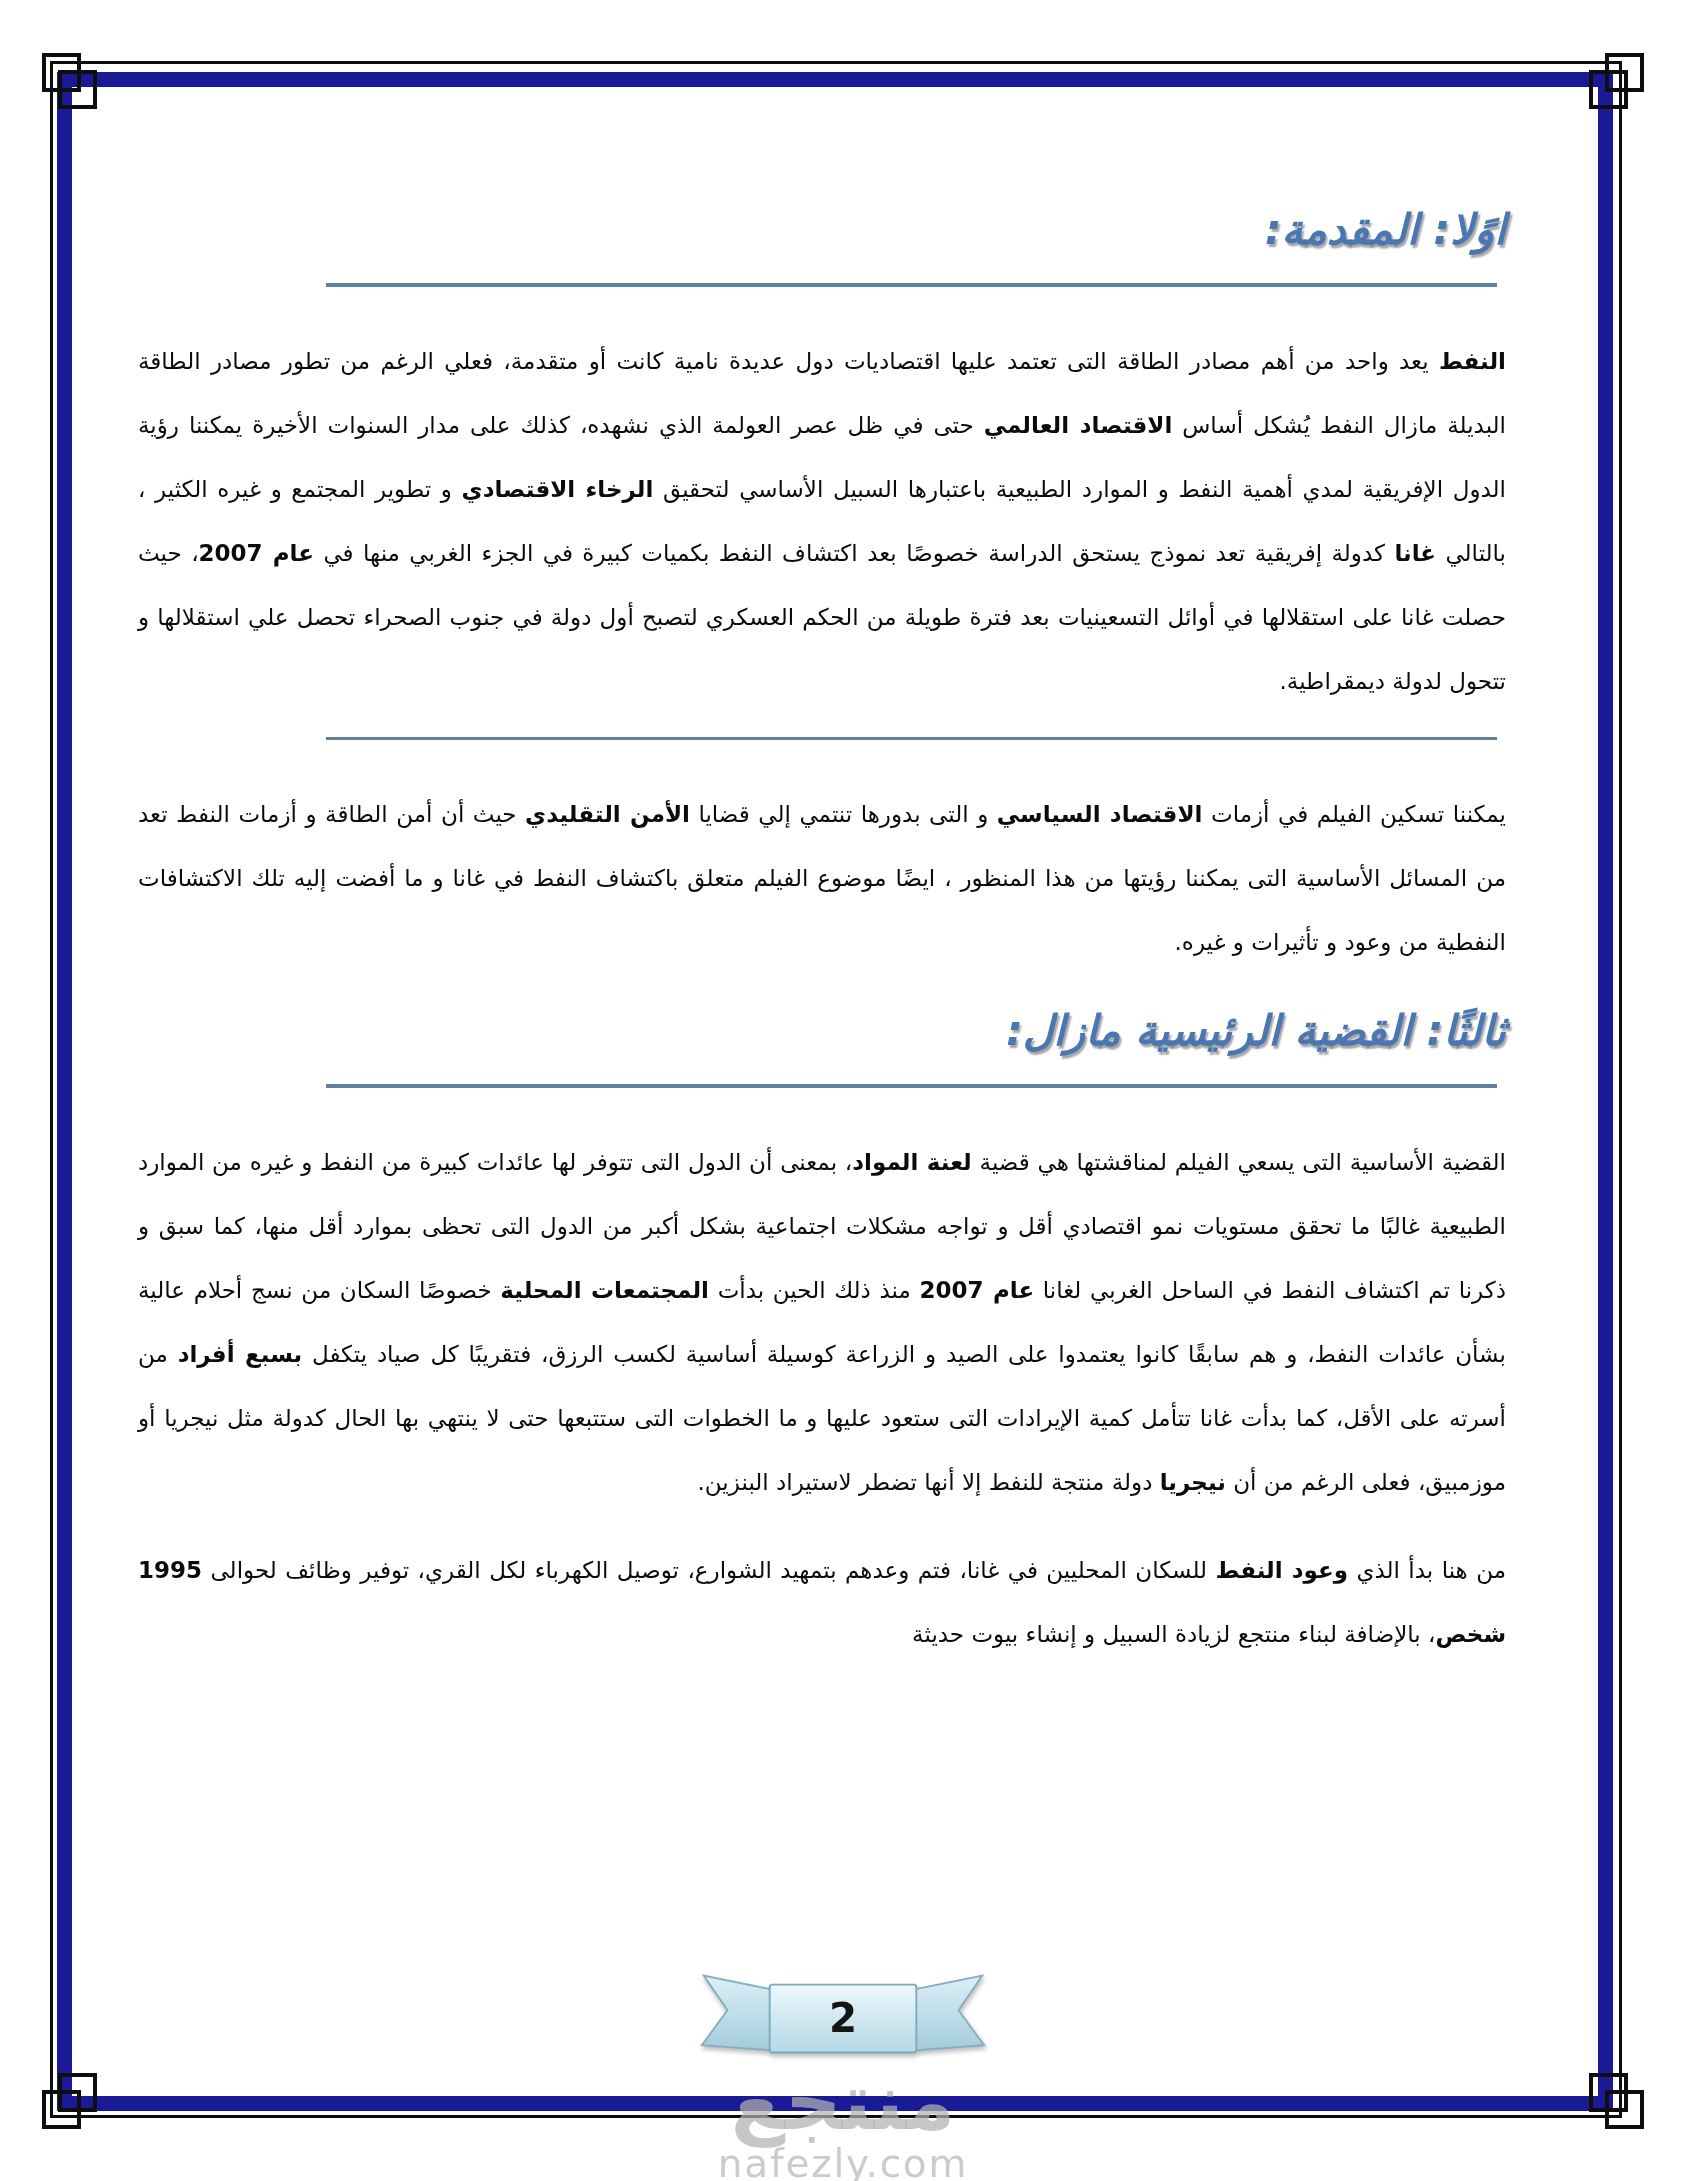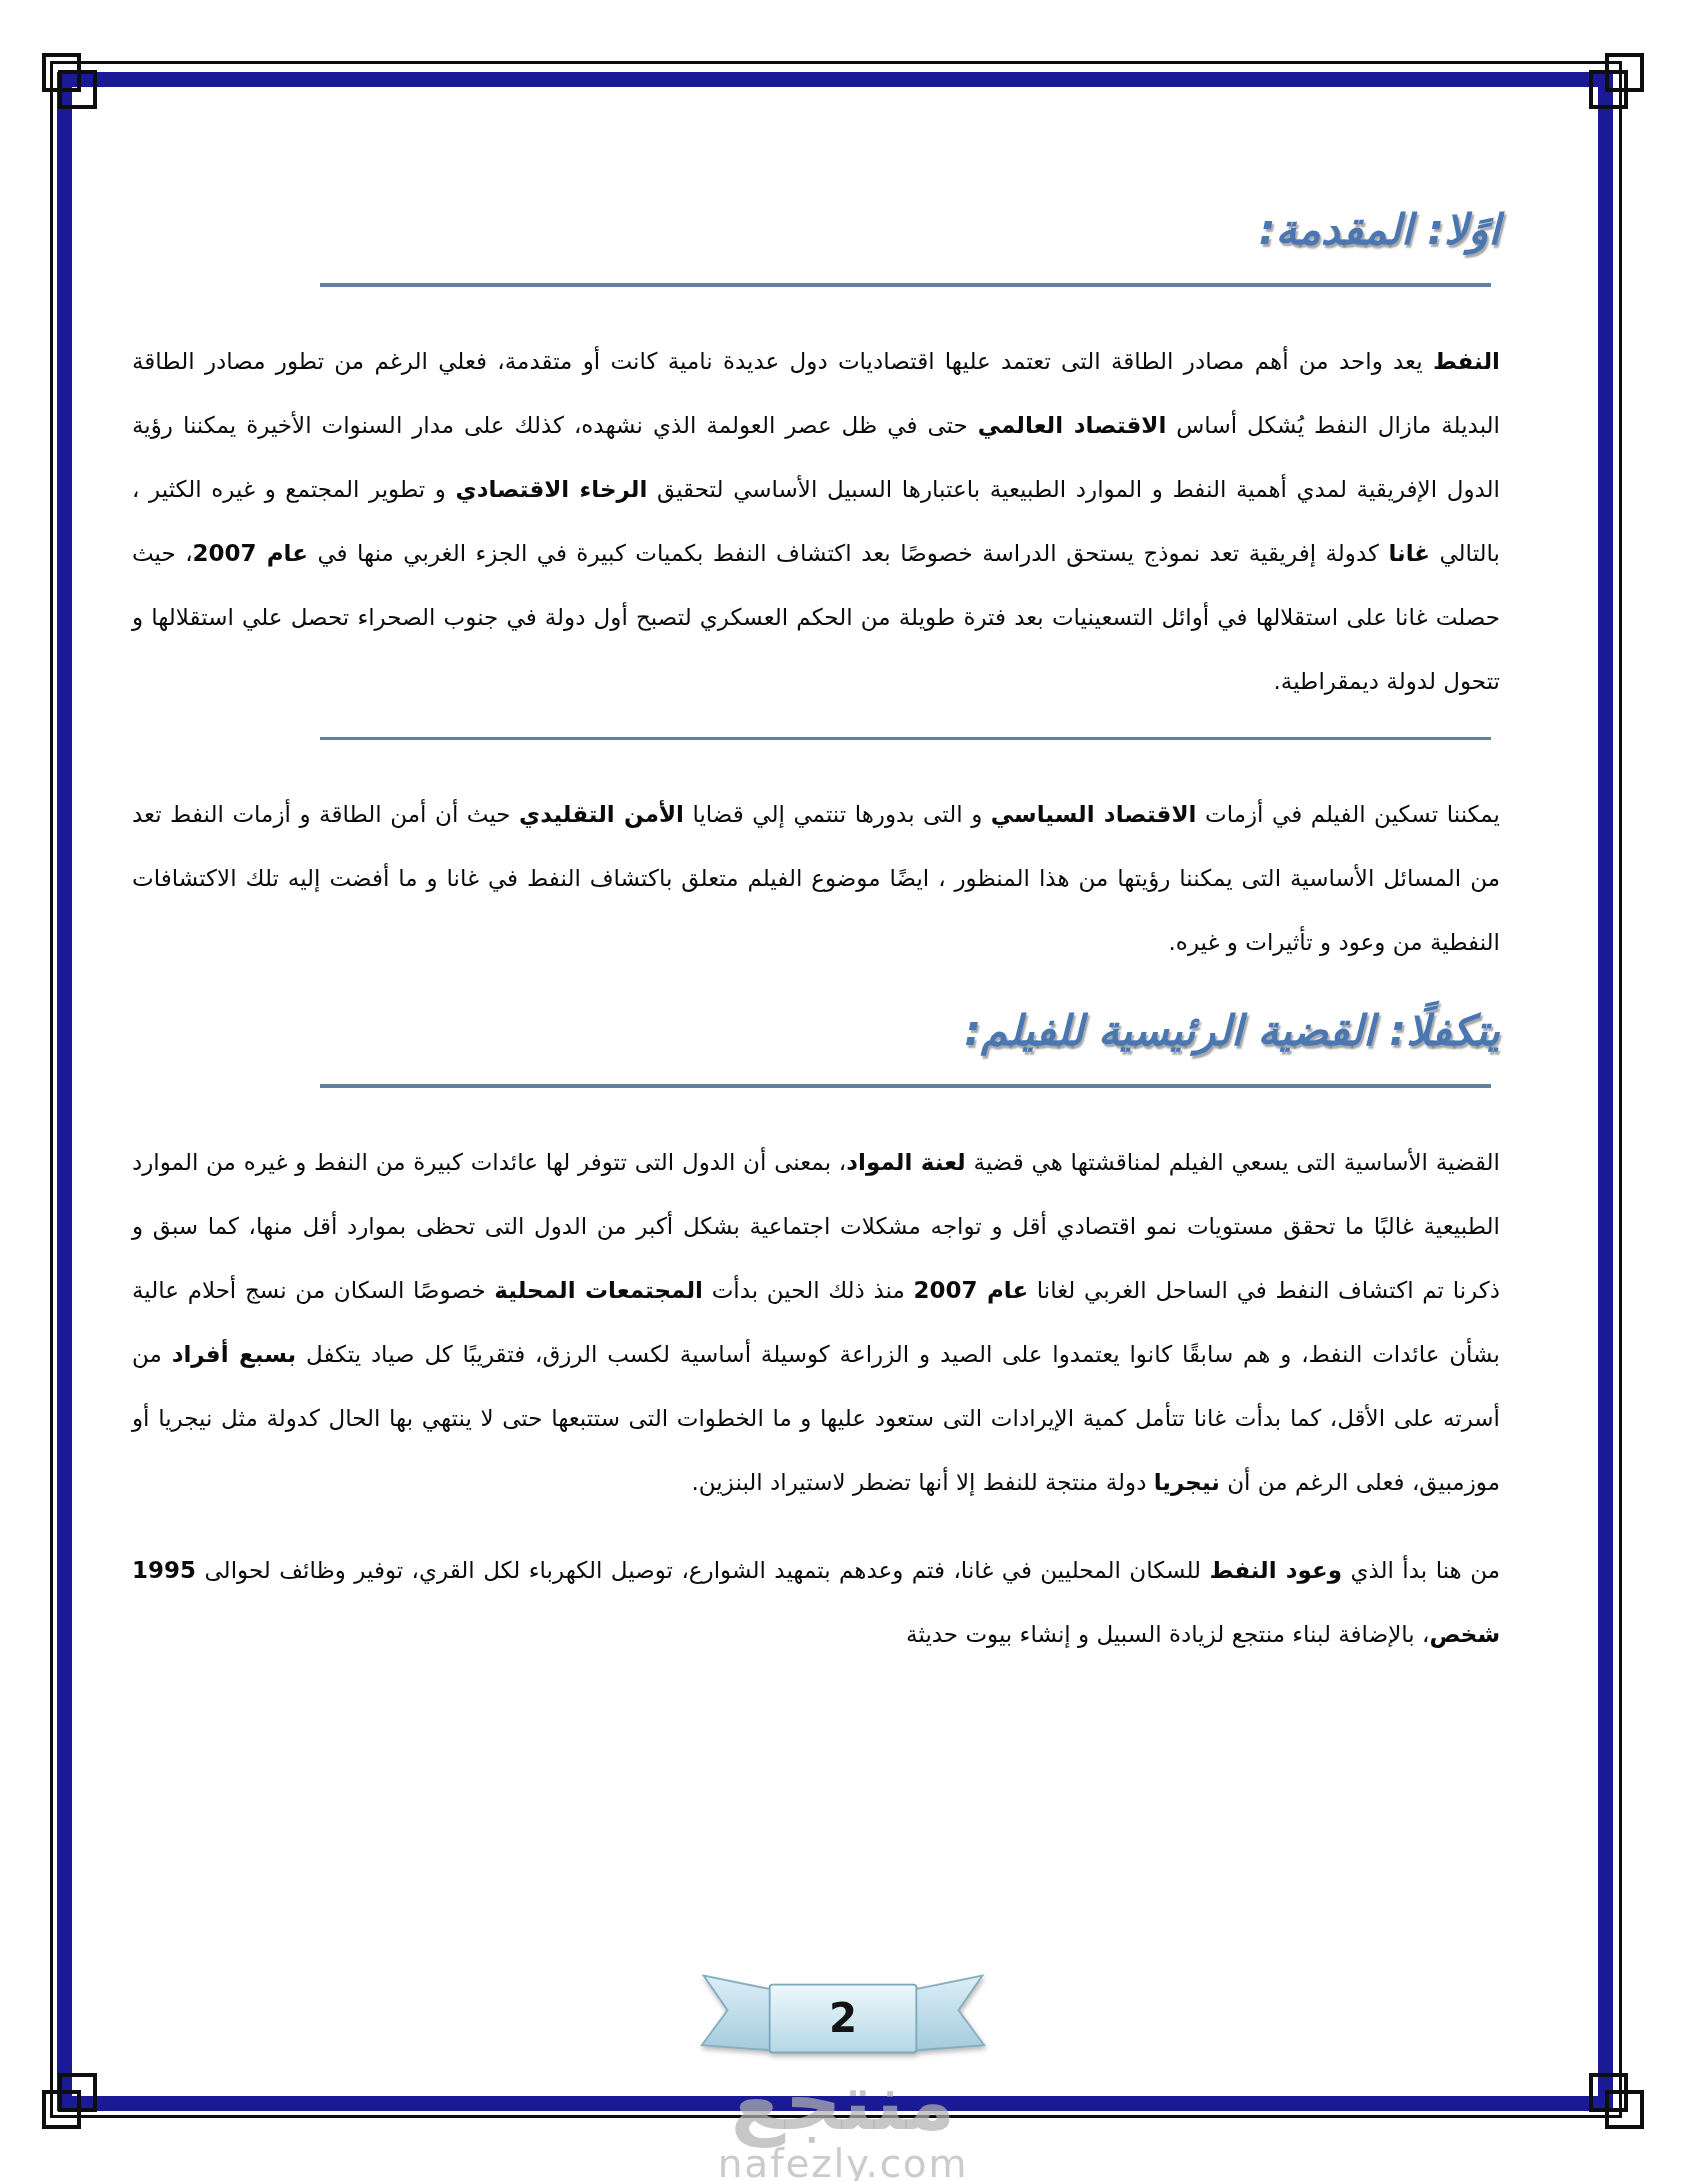--- a/index.html
+++ b/index.html
@@ -47,21 +47,21 @@
   .corner.bl { left: 42px; bottom: 53px; }
   .corner.bl .sqA { left: 0; bottom: 0; }
   .corner.bl .sqB { left: 15.6px; bottom: 17.4px; }
   .corner.br { right: 42px; bottom: 53px; }
   .corner.br .sqA { right: 0; bottom: 0; }
   .corner.br .sqB { right: 15.6px; bottom: 17.4px; }
 
   
   .doc {
     position: absolute;
-    left: 132px; top: 0;
+    left: 138px; top: 0;
     width: 1368px;
     direction: rtl;
     z-index: 2;
   }
   .heading {
     font-size: 42px;
     line-height: 66px;
     font-weight: 700;
     font-style: italic;
     color: var(--heading-blue, #4a77b2);
@@ -146,21 +146,21 @@
   <div class="sq sqA"></div>
   <div class="sq sqB"></div>
 </div>
 
 <div class="doc">
     <div class="heading first">اوًلا: المقدمة:</div>
     <div class="rule"></div>
     <p class="para"><span class="run bold">النفط</span><span class="run"> يعد واحد من أهم مصادر الطاقة التى تعتمد عليها اقتصاديات دول عديدة نامية كانت أو متقدمة، فعلي الرغم من تطور مصادر الطاقة البديلة مازال النفط يُشكل أساس </span><span class="run bold">الاقتصاد العالمي</span><span class="run"> حتى في ظل عصر العولمة الذي نشهده، كذلك على مدار السنوات الأخيرة يمكننا رؤية الدول الإفريقية لمدي أهمية النفط و الموارد الطبيعية باعتبارها السبيل الأساسي لتحقيق </span><span class="run bold">الرخاء الاقتصادي</span><span class="run"> و تطوير المجتمع و غيره الكثير ، بالتالي </span><span class="run bold">غانا</span><span class="run"> كدولة إفريقية تعد نموذج يستحق الدراسة خصوصًا بعد اكتشاف النفط بكميات كبيرة في الجزء الغربي منها في </span><span class="run bold">عام 2007</span><span class="run">، حيث حصلت غانا على استقلالها في أوائل التسعينيات بعد فترة طويلة من الحكم العسكري لتصبح أول دولة في جنوب الصحراء تحصل علي استقلالها و تتحول لدولة ديمقراطية.</span></p>
     <div class="rule"></div>
     <p class="para"><span class="run">يمكننا تسكين الفيلم في أزمات </span><span class="run bold">الاقتصاد السياسي</span><span class="run"> و التى بدورها تنتمي إلي قضايا </span><span class="run bold">الأمن التقليدي</span><span class="run"> حيث أن أمن الطاقة و أزمات النفط تعد من المسائل الأساسية التى يمكننا رؤيتها من هذا المنظور ، ايضًا موضوع الفيلم متعلق باكتشاف النفط في غانا و ما أفضت إليه تلك الاكتشافات النفطية من وعود و تأثيرات و غيره.</span></p>
-    <div class="heading">يتكفلًا: القضية الرئيسية للفيلم:</div>
+    <div class="heading">ثالثًا: القضية الرئيسية مازال:</div>
     <div class="rule"></div>
     <p class="para"><span class="run">القضية الأساسية التى يسعي الفيلم لمناقشتها هي قضية </span><span class="run bold">لعنة المواد</span><span class="run">، بمعنى أن الدول التى تتوفر لها عائدات كبيرة من النفط و غيره من الموارد الطبيعية غالبًا ما تحقق مستويات نمو اقتصادي أقل و تواجه مشكلات اجتماعية بشكل أكبر من الدول التى تحظى بموارد أقل منها، كما سبق و ذكرنا تم اكتشاف النفط في الساحل الغربي لغانا </span><span class="run bold">عام 2007</span><span class="run"> منذ ذلك الحين بدأت </span><span class="run bold">المجتمعات المحلية</span><span class="run"> خصوصًا السكان من نسج أحلام عالية بشأن عائدات النفط، و هم سابقًا كانوا يعتمدوا على الصيد و الزراعة كوسيلة أساسية لكسب الرزق، فتقريبًا كل صياد يتكفل </span><span class="run bold">بسبع أفراد</span><span class="run"> من أسرته على الأقل، كما بدأت غانا تتأمل كمية الإيرادات التى ستعود عليها و ما الخطوات التى ستتبعها حتى لا ينتهي بها الحال كدولة مثل نيجريا أو موزمبيق، فعلى الرغم من أن </span><span class="run bold">نيجريا</span><span class="run"> دولة منتجة للنفط إلا أنها تضطر لاستيراد البنزين.</span></p>
     <p class="para"><span class="run">من هنا بدأ الذي </span><span class="run bold">وعود النفط</span><span class="run"> للسكان المحليين في غانا، فتم وعدهم بتمهيد الشوارع، توصيل الكهرباء لكل القري، توفير وظائف لحوالى </span><span class="run bold">1995 شخص</span><span class="run">، بالإضافة لبناء منتجع لزيادة السبيل و إنشاء بيوت حديثة</span></p>
   </div>
 
 <div class="ribbon">
   <svg viewBox="0 0 320 96" xmlns="http://www.w3.org/2000/svg">
     <defs>
       <linearGradient id="ribPanel" x1="0" y1="0" x2="0" y2="1">
         <stop offset="0" stop-color="#edf8fc"></stop>

